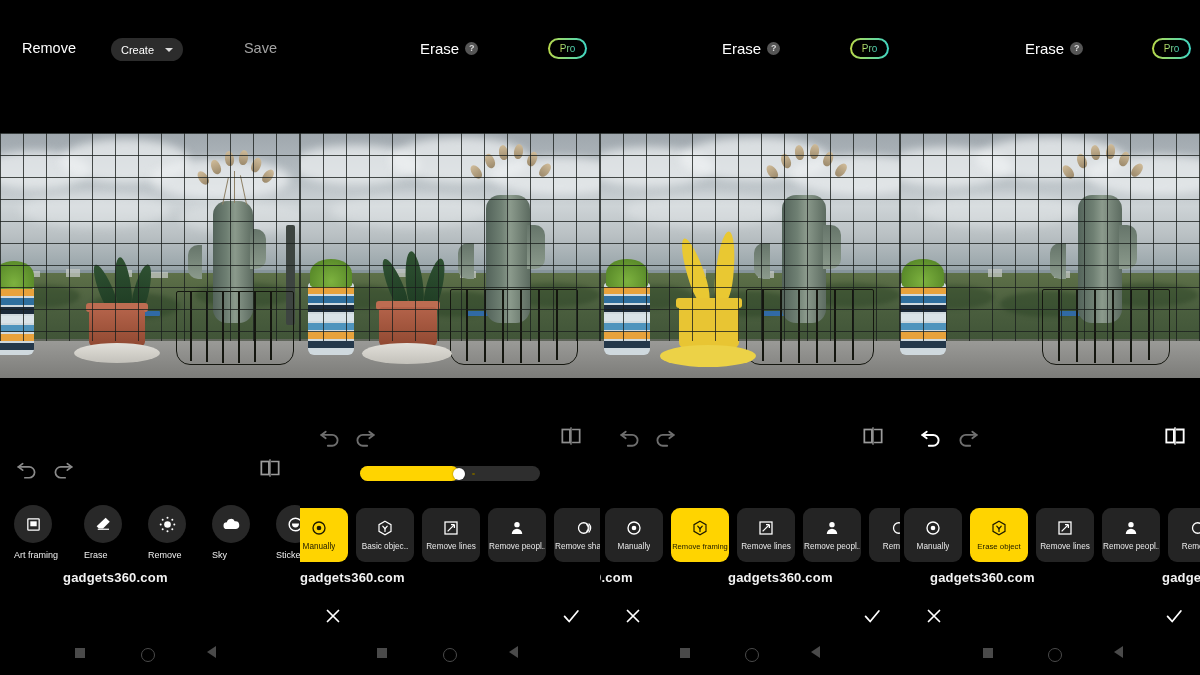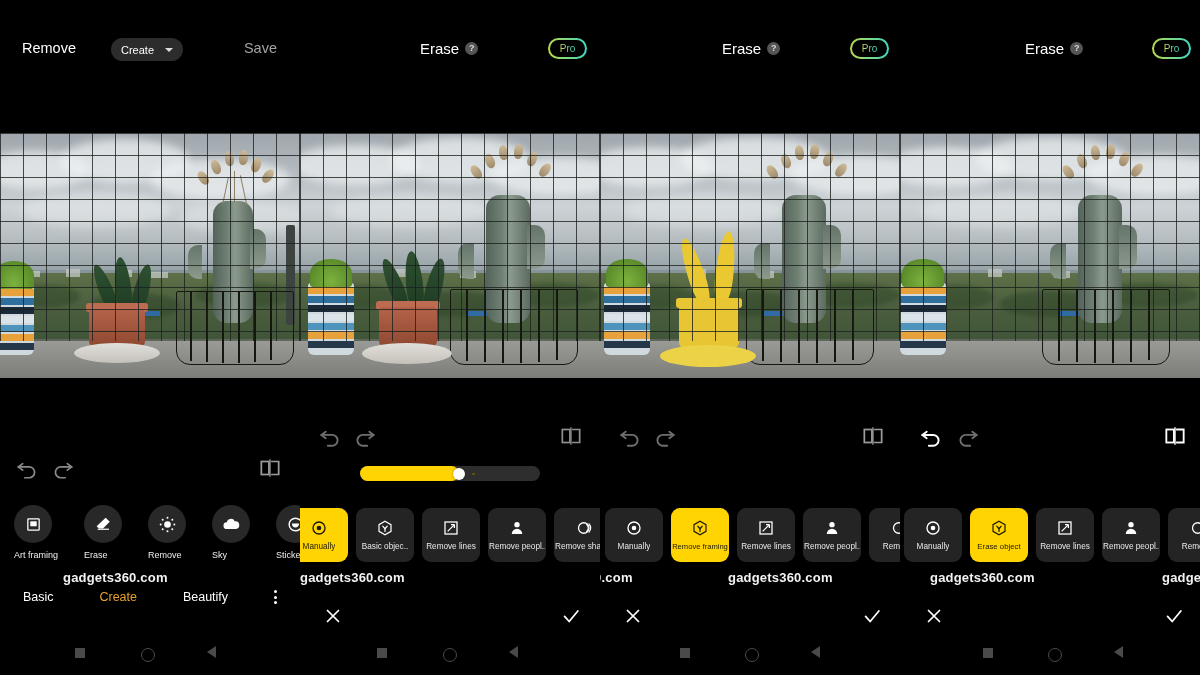--- a/index.html
+++ b/index.html
@@ -270,30 +270,20 @@
               <circle cx="12" cy="12" r="8"></circle>
               <path d="M8.5 11.5 h7 a3.5 3.5 0 0 1 -7 0 Z" fill="#fff"></path>
             </svg>
         </div>
         <div class="ct-label">Sticker</div>
       </div>
     </div>
 
     <div class="wm" style="left:63px;top:570px;">gadgets360.com</div>
 
-    <div class="cat-row" style="left:0;width:300px;top:590px;justify-content:space-around;">
-      <div class="cat">Basic</div>
-      <div class="cat active">Create</div>
-      <div class="cat">Beautify</div>
-      <div class="kebab">
-          <i></i>
-          <i></i>
-          <i></i>
-        </div>
-    </div>
 
     <div class="navbar">
       <div class="nv nv-square" style="left:75px;"></div>
       <div class="nv nv-circle" style="left:141px;"></div>
       <div class="nv nv-tri" style="left:207px;top:11px;"></div>
     </div>
   </div>
 
   <div class="panel p2">
     <div class="topbar">

